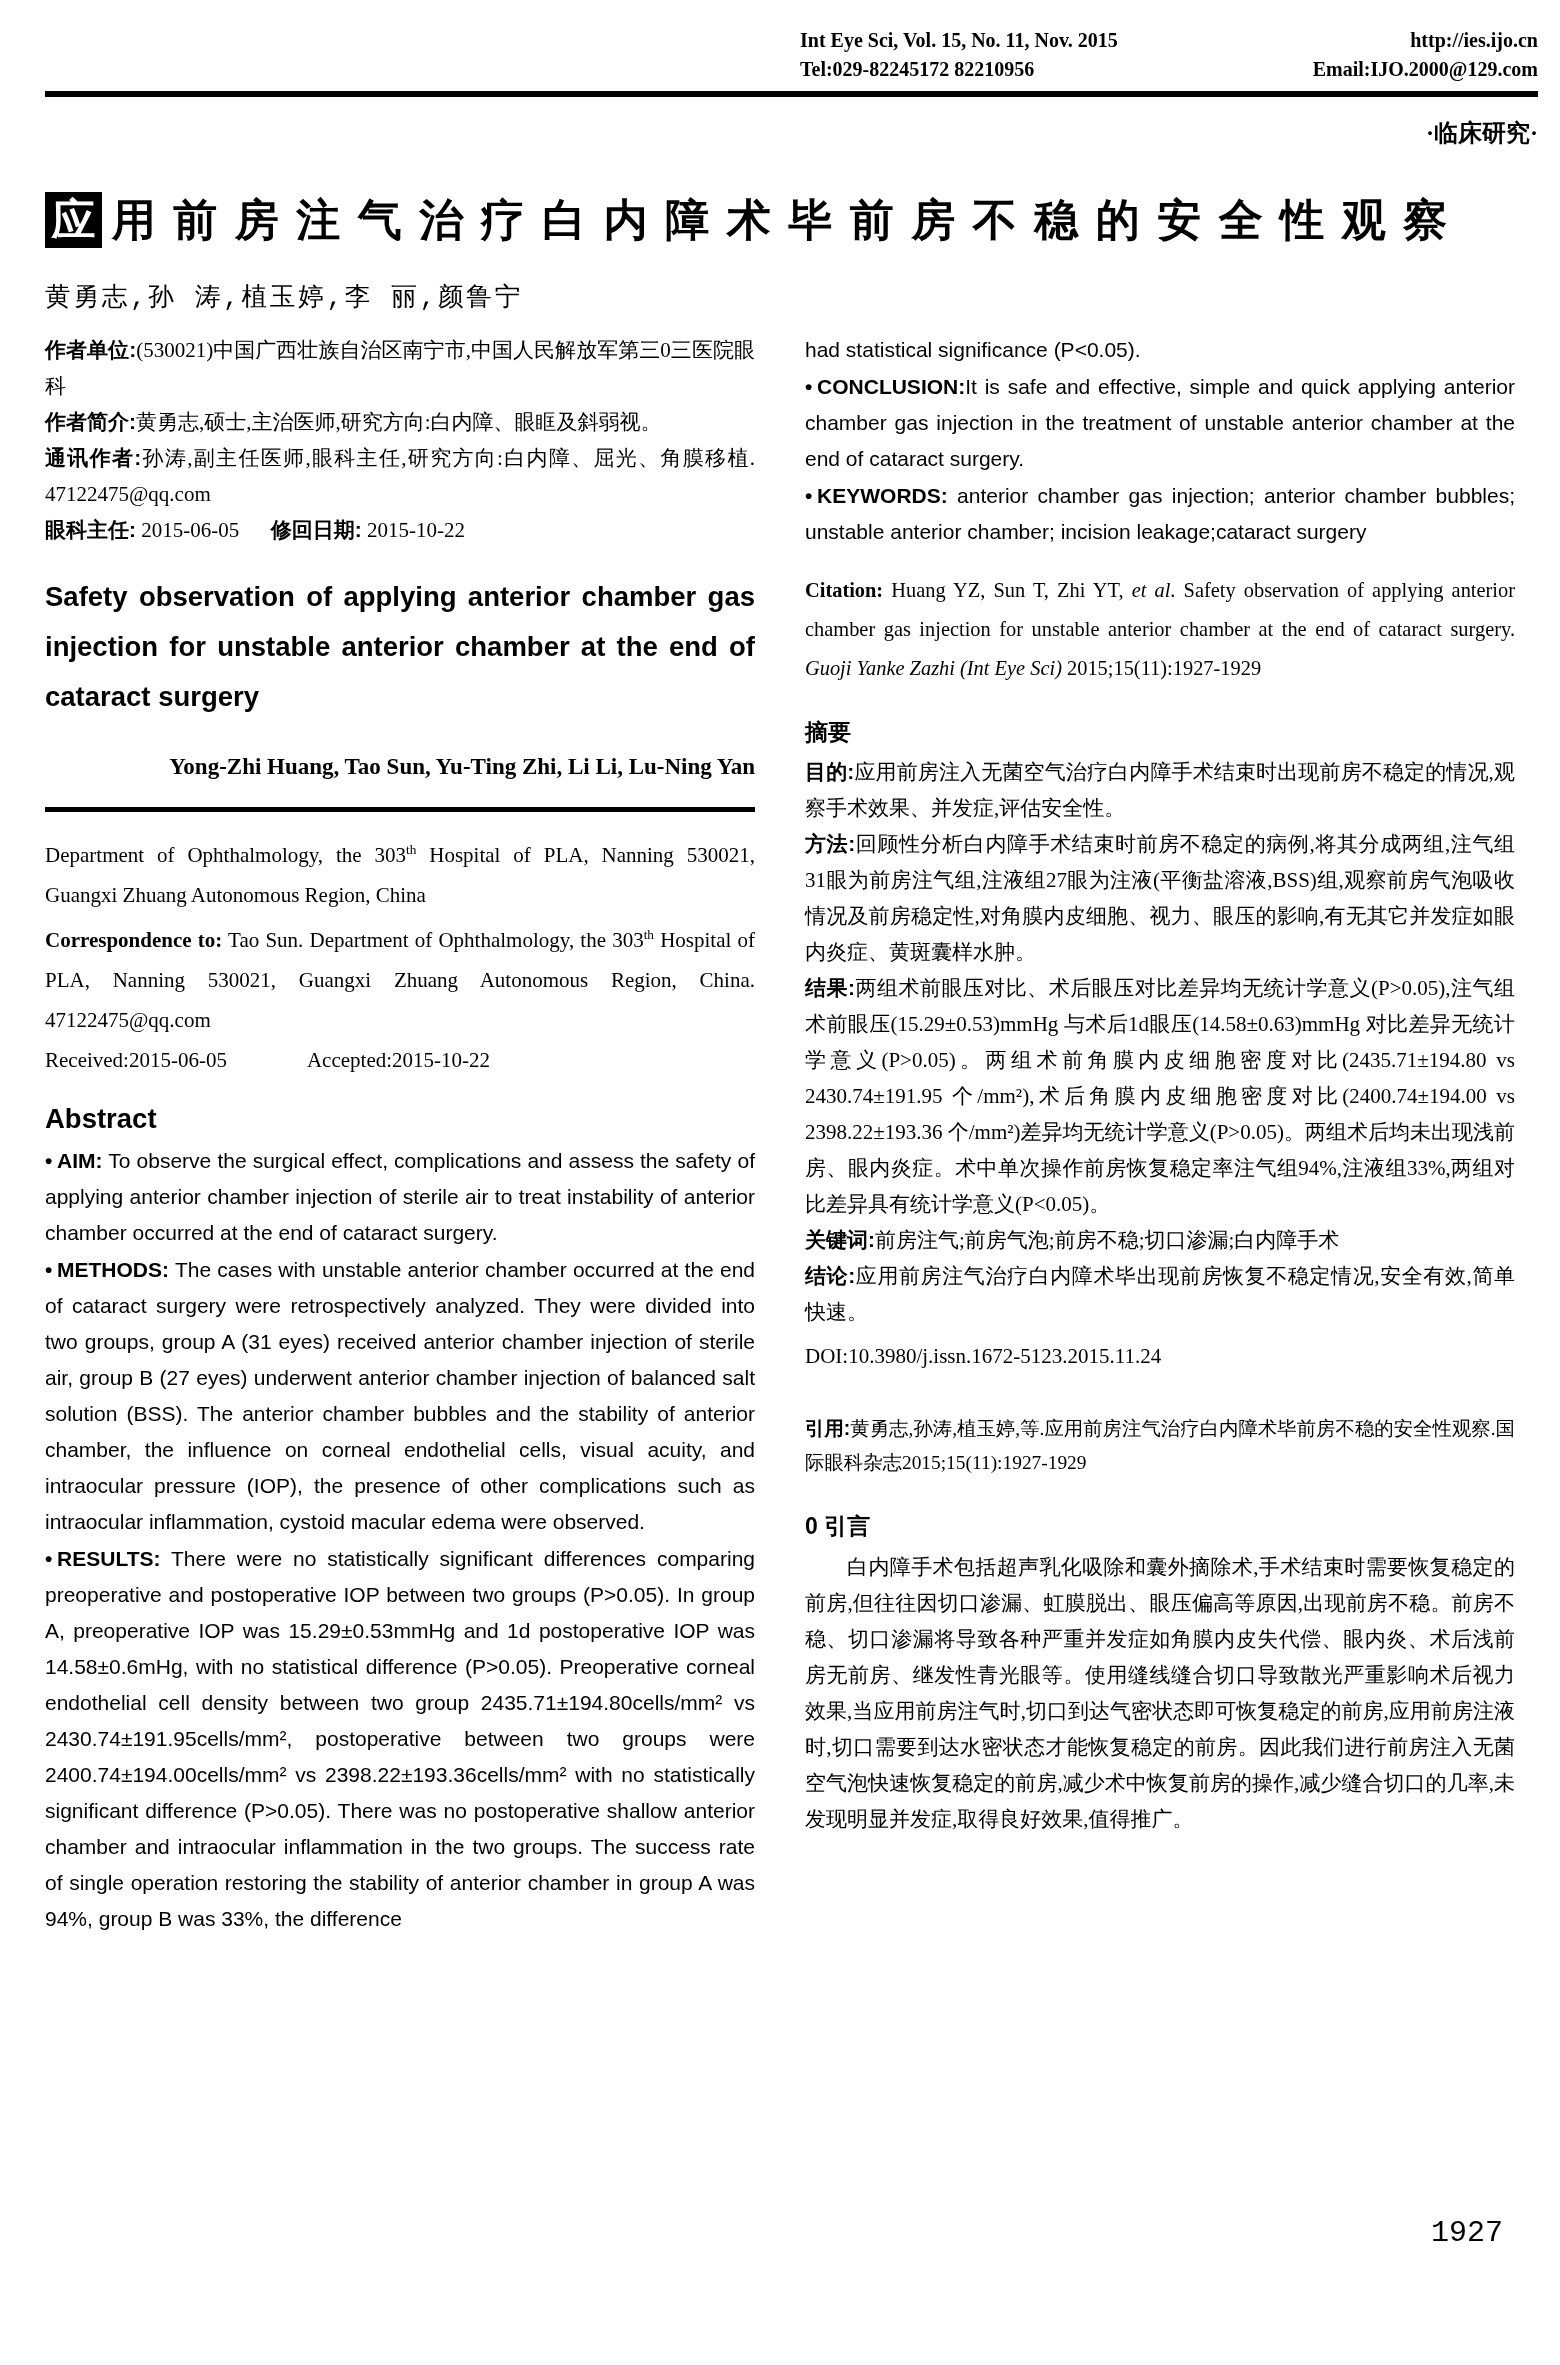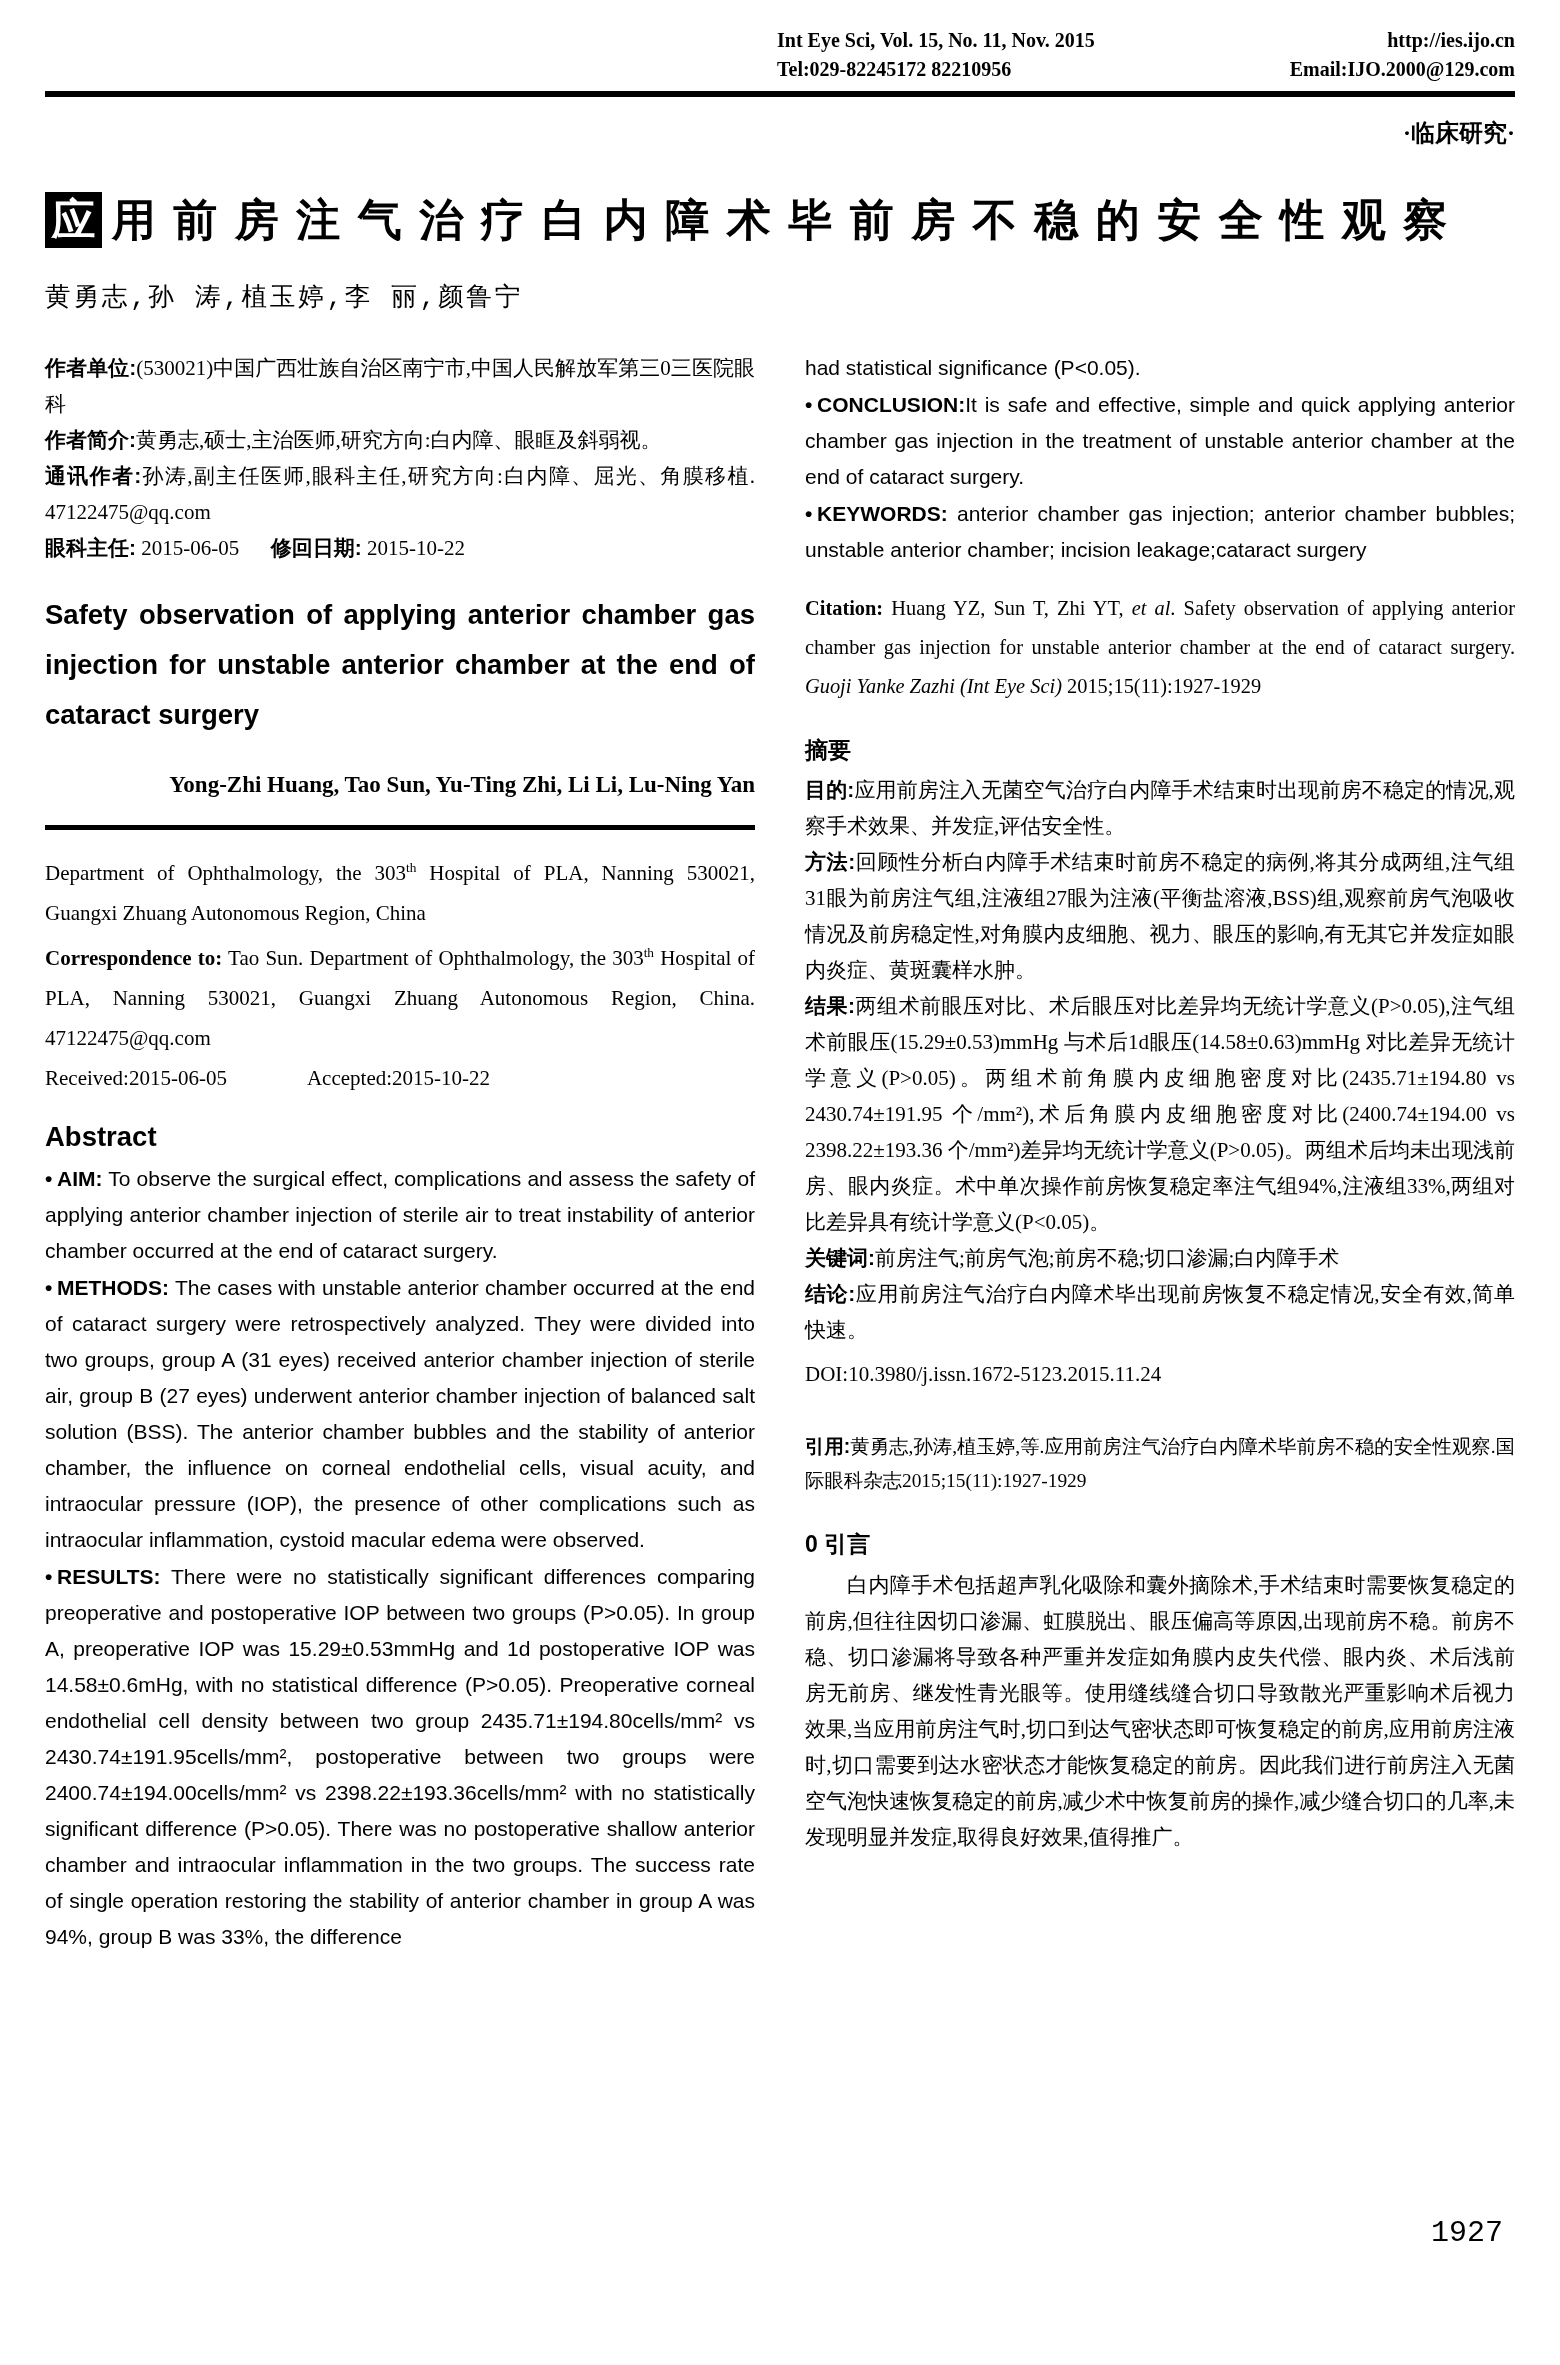--- a/index.html
+++ b/index.html
@@ -3,21 +3,21 @@
 <meta charset="utf-8">
 <style>
   * { margin: 0; padding: 0; box-sizing: border-box; }
   html, body { background: #ffffff; }
   body { font-family: "Liberation Serif", serif; color: #000; }
   .page {
     position: relative;
     width: 1560px;
     height: 2286px;
     background: #ffffff;
-    padding: 26px 45px 0 45px;
+    padding: 26px 22px 0 45px;
     overflow: hidden;
   }
   
   .journal-header {
     margin-left: auto;
     width: 738px;
     font-family: "Liberation Serif", serif;
     font-weight: bold;
     font-size: 20px;
     line-height: 29px;
@@ -57,21 +57,21 @@
   .authors-cn {
     margin-top: 29px;
     font-size: 25.6px;
     letter-spacing: 2.8px;
     font-family: Liberation Mono, monospace;
   }
   
   .columns {
     display: flex;
     gap: 50px;
-    margin-top: 36px;
+    margin-top: 18px;
   }
   .col { width: 710px; }
   
   .cn-block { font-size: 21px; line-height: 36px; text-align: justify; }
   .cn-label { font-family: "Liberation Sans", sans-serif; font-weight: bold; }
   .en-sans { font-family: "Liberation Sans", sans-serif; font-size: 21px; line-height: 36px; text-align: justify; }
   .en-sans .run-label { font-weight: bold; }
   .bullet { font-weight: bold; margin-right: 4.7px; }
   .title-en {
     font-family: "Liberation Sans", sans-serif;

